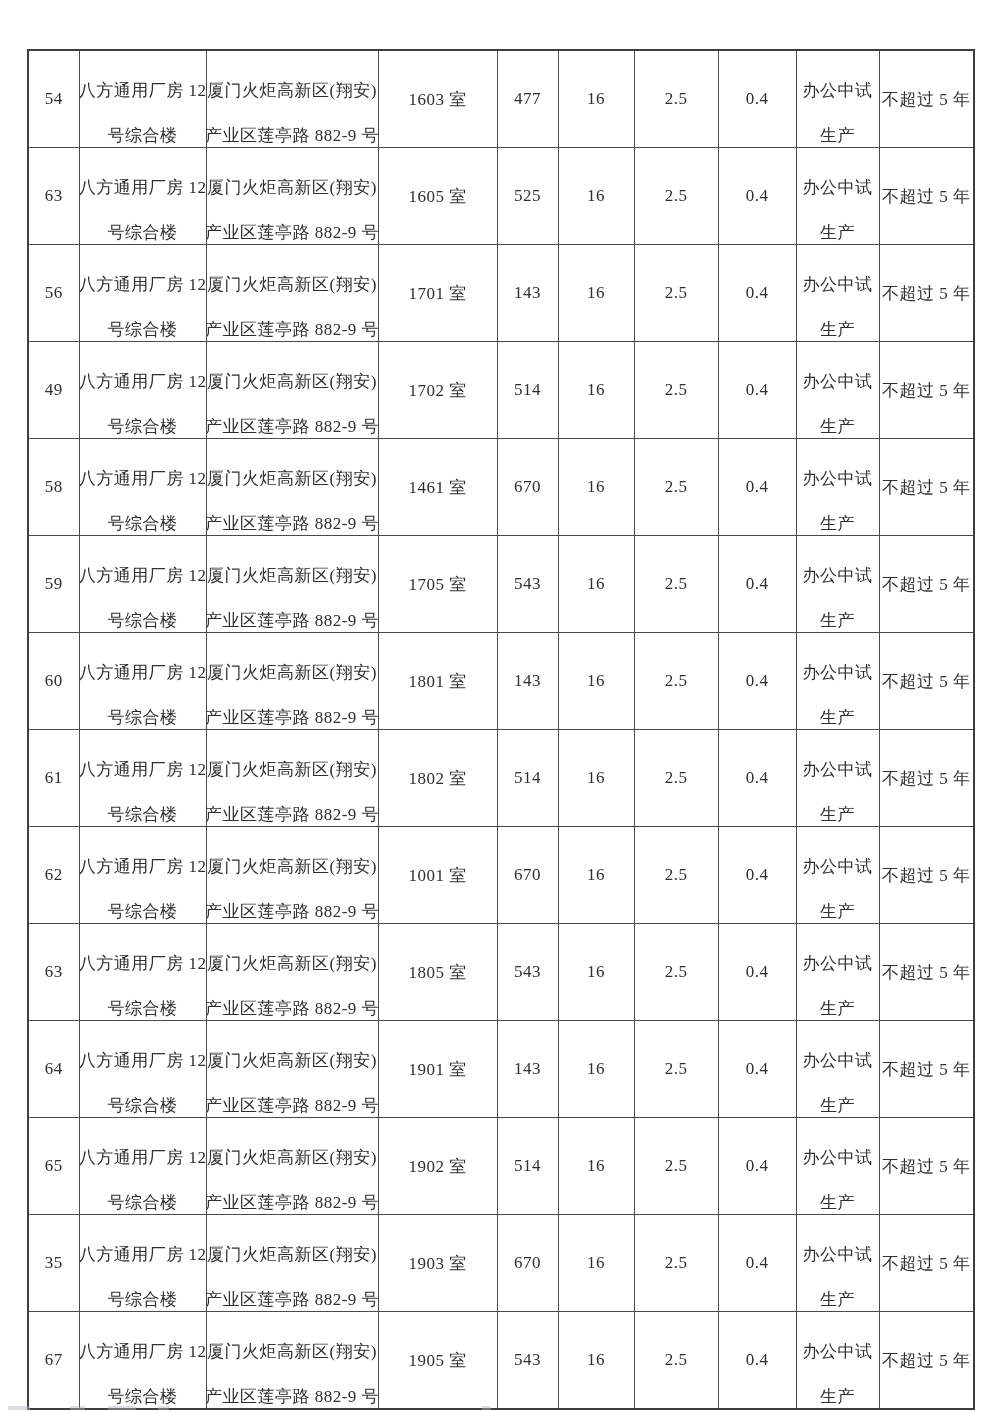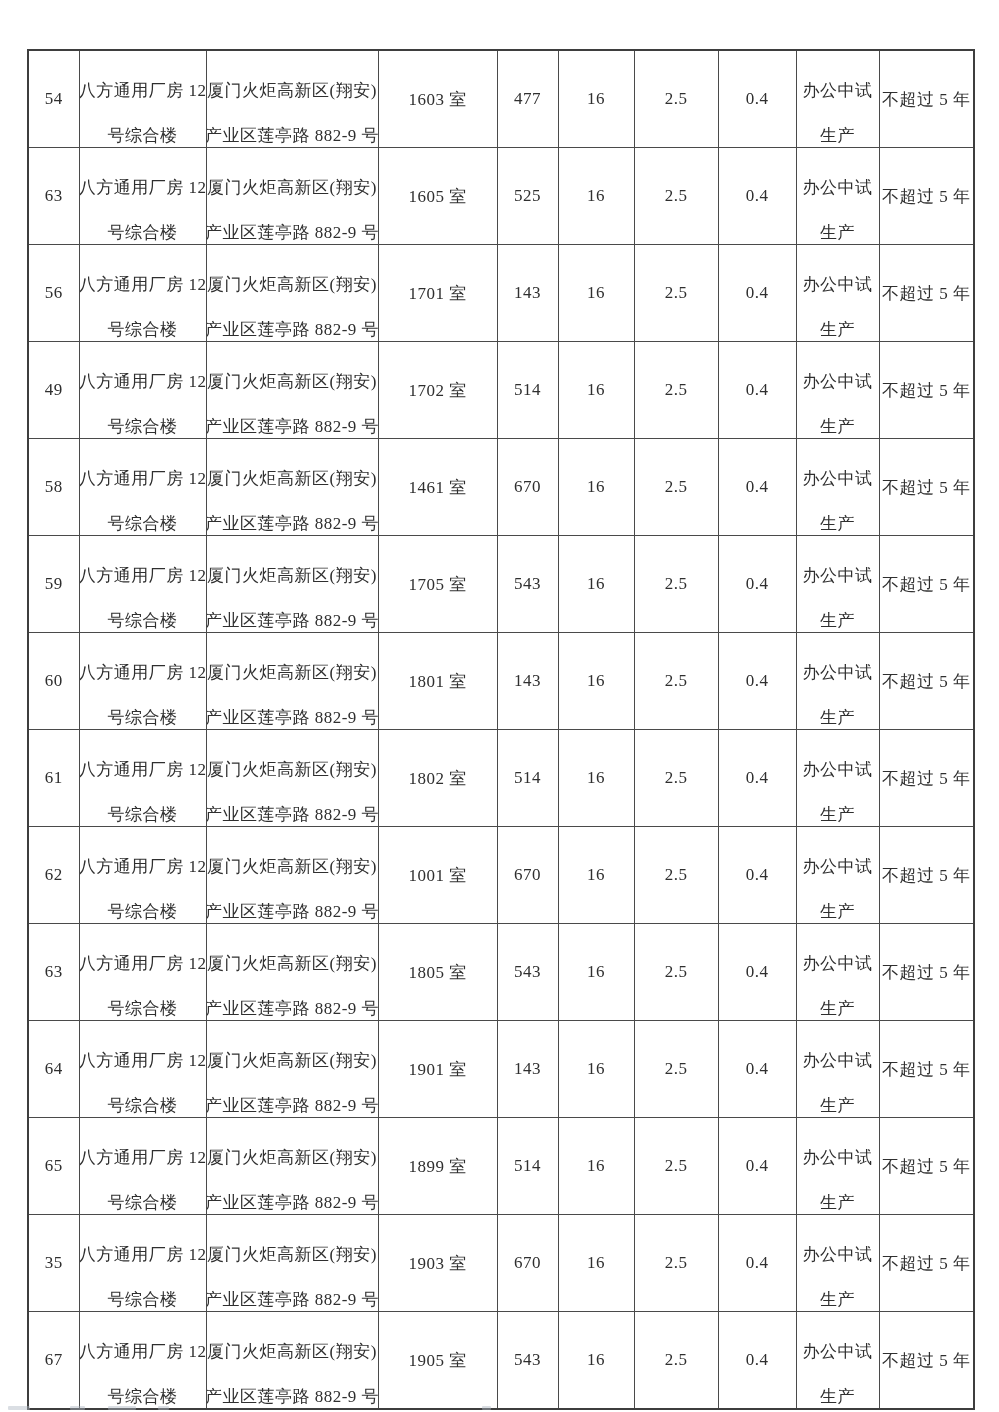--- a/index.html
+++ b/index.html
@@ -546,21 +546,21 @@
           <span>号综合楼</span>
         </div>
       </td>
       <td>
         <div class="double">
           <span>厦门火炬高新区(翔安)</span>
           <span>产业区莲亭路 882-9 号</span>
         </div>
       </td>
       <td class="single">
-        <span>1899 室</span>
+        <span>1902 室</span>
       </td>
       <td class="single">
         <span>514</span>
       </td>
       <td class="single">
         <span>16</span>
       </td>
       <td class="single">
         <span>2.5</span>
       </td>

